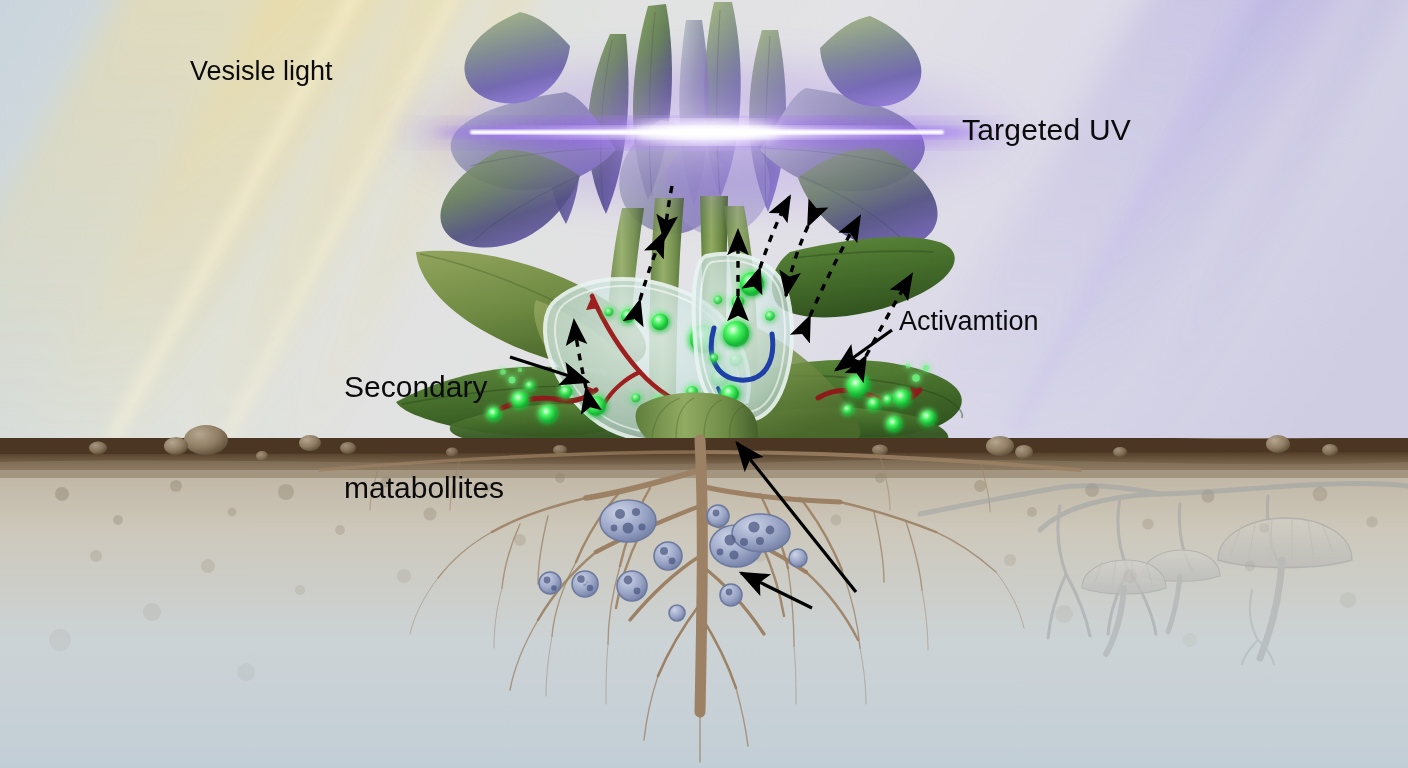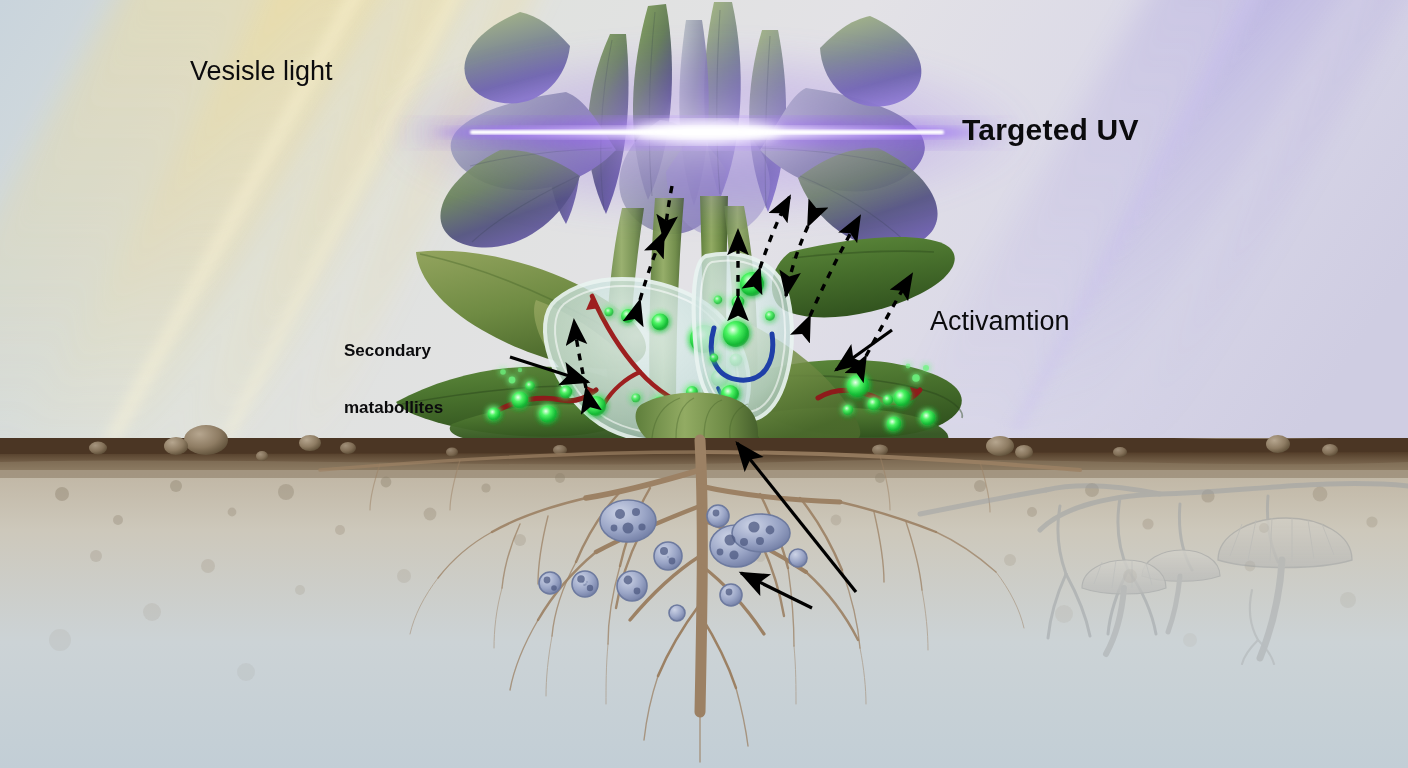--- a/index.html
+++ b/index.html
@@ -1,23 +1,23 @@
 <!DOCTYPE html>
 <html><head>
 <meta charset="utf-8">
 <style>
   html,body{margin:0;padding:0;background:#fff;}
   body{font-family:"Liberation Sans","DejaVu Sans",sans-serif;}
   #stage{position:relative;width:1408px;height:768px;overflow:hidden;}
   #stage svg{position:absolute;left:0;top:0;}
   .lbl{position:absolute;color:#0b0b0d;white-space:pre;line-height:1.12;}
   #lbl-visible{left:190px;top:56px;font-size:27px;text-align:center;}
-  #lbl-uv{left:962px;top:113px;font-size:30px;font-weight:bold;letter-spacing:.2px;}
-  #lbl-sec{left:344px;top:303px;font-size:17px;font-weight:bold;}
-  #lbl-act{left:930px;top:306px;font-size:27px;}
+  #lbl-uv{left:962px;top:113px;font-size:30px;font-weight:normal;letter-spacing:.2px;}
+  #lbl-sec{left:344px;top:303px;font-size:30px;}
+  #lbl-act{left:899px;top:306px;font-size:27px;}
   #lbl-enh{left:818px;top:595px;font-size:27px;}
 </style>
 </head>
 <body>
 
 <div id="stage">
 
 <svg width="1408" height="768" viewBox="0 0 1408 768">
   <defs>
     <linearGradient id="sky" x1="0" y1="0" x2="1" y2="0.35">

